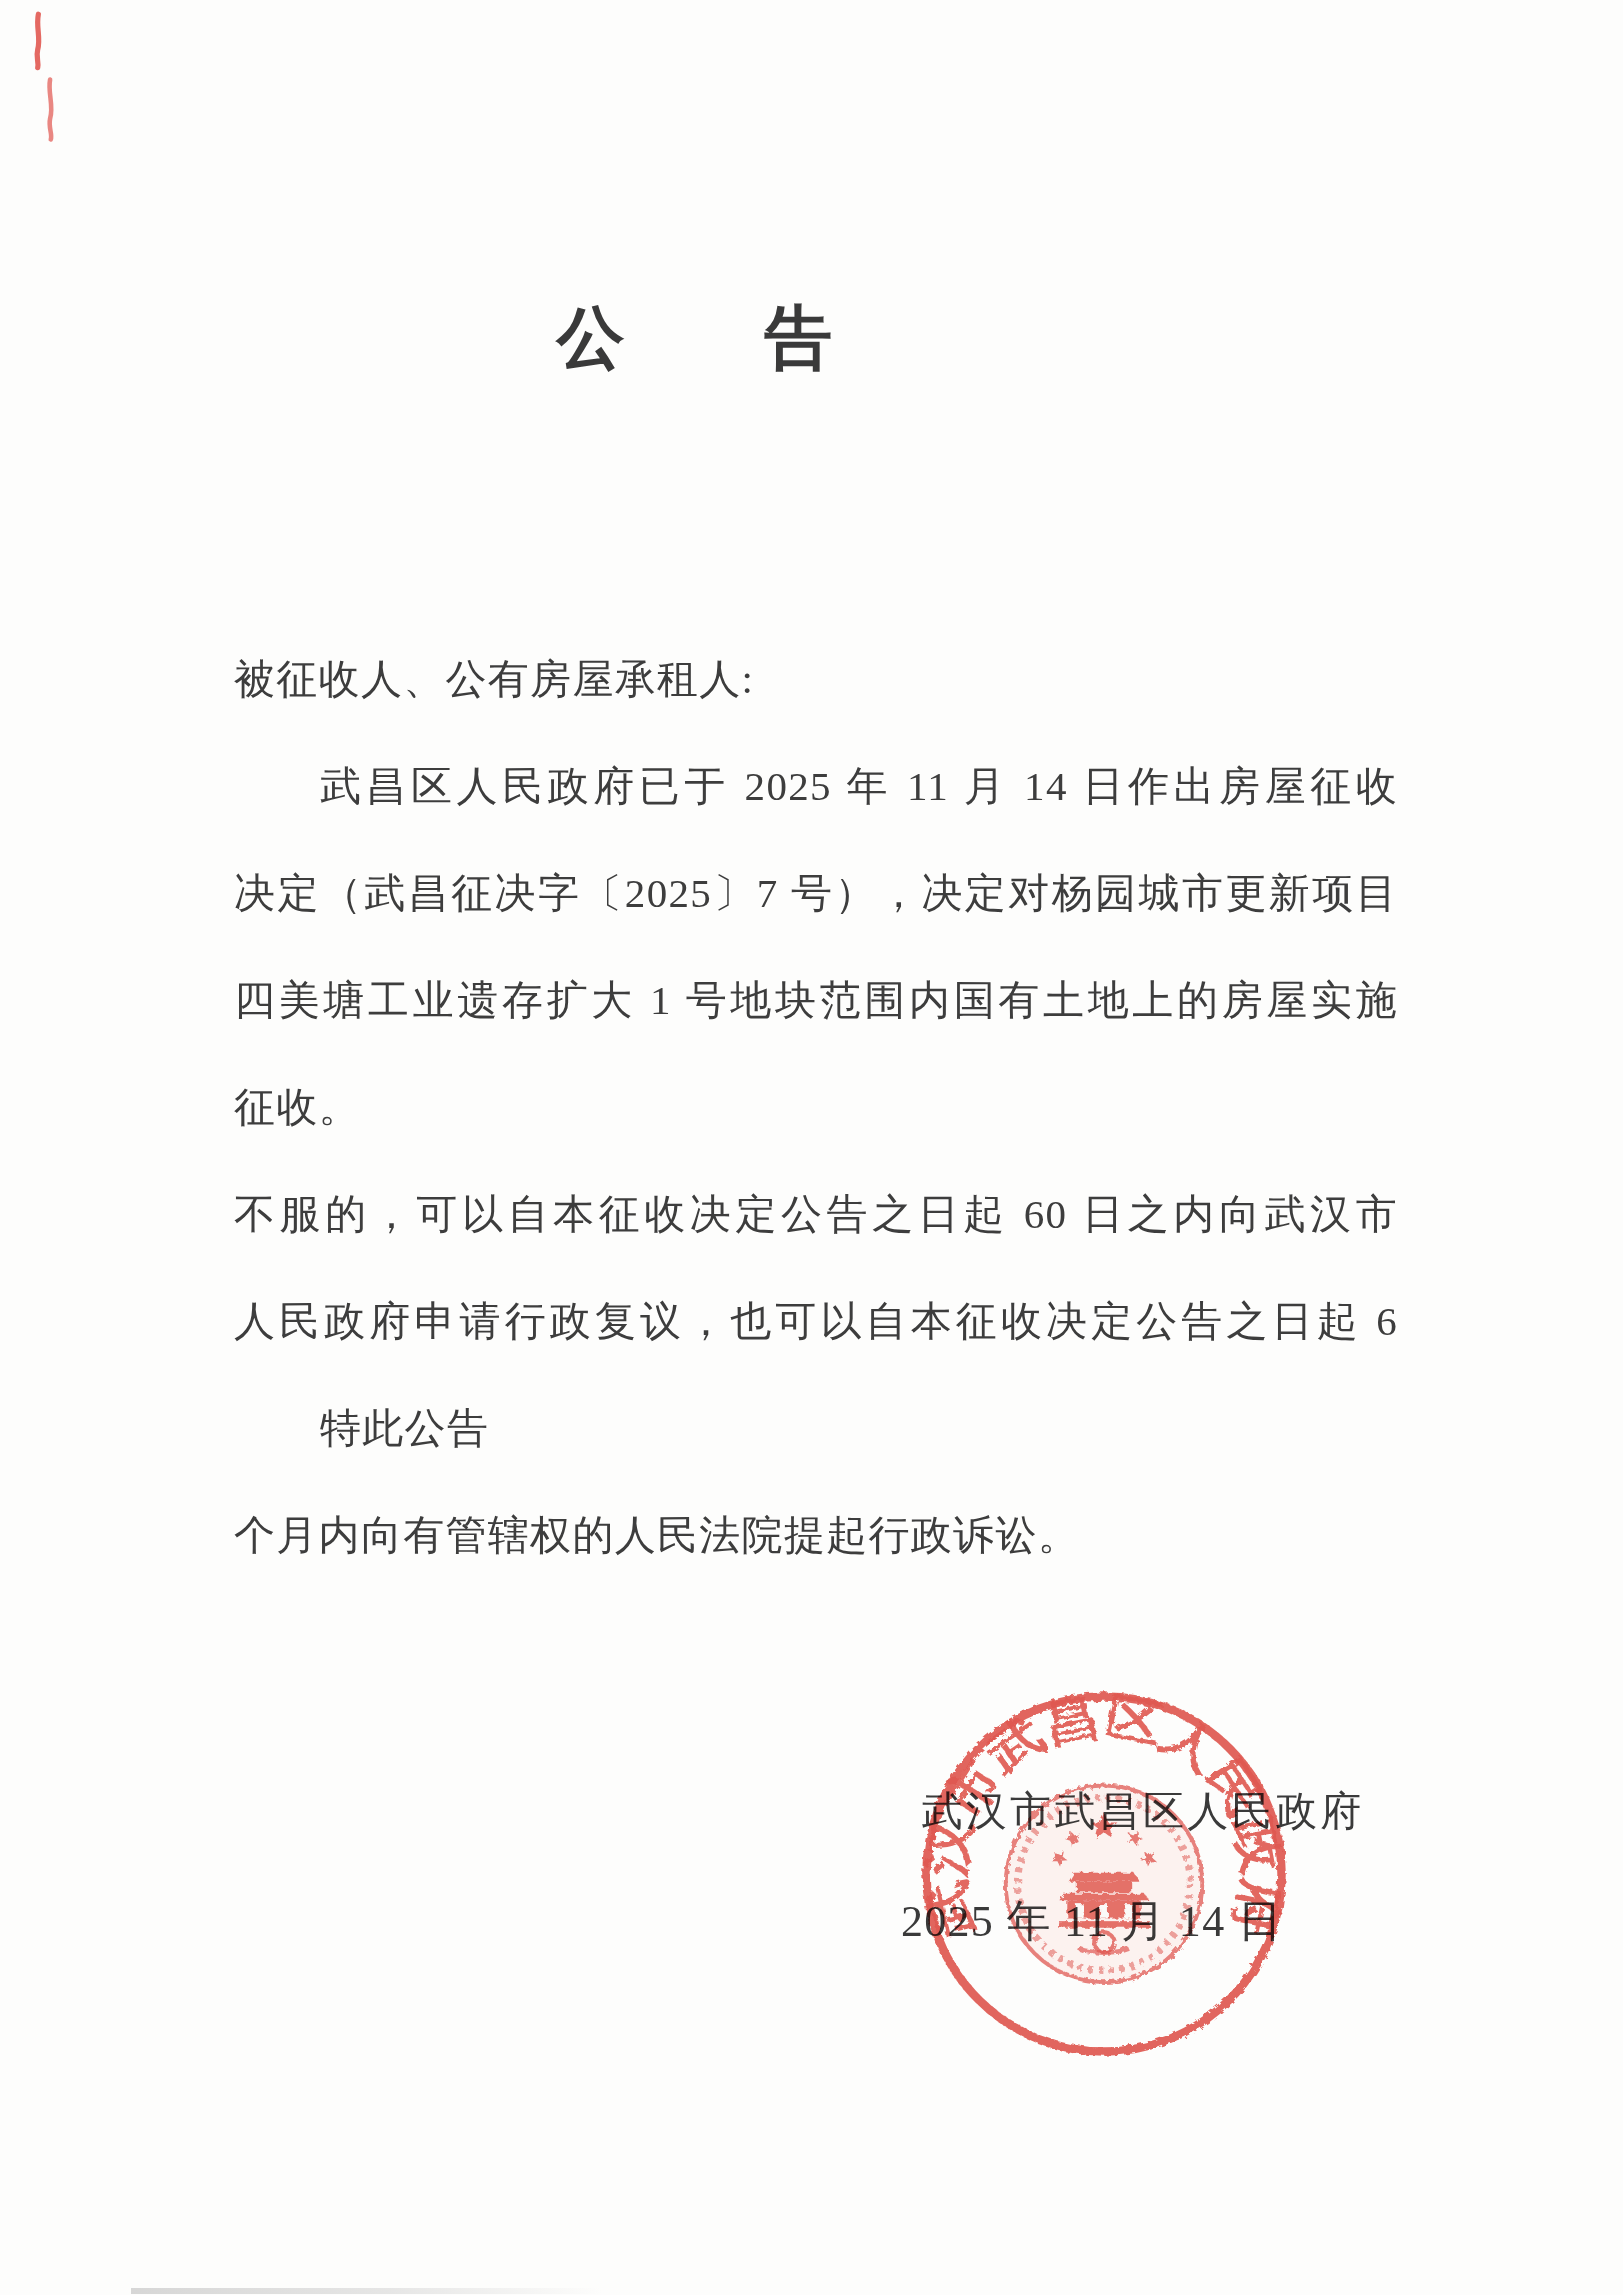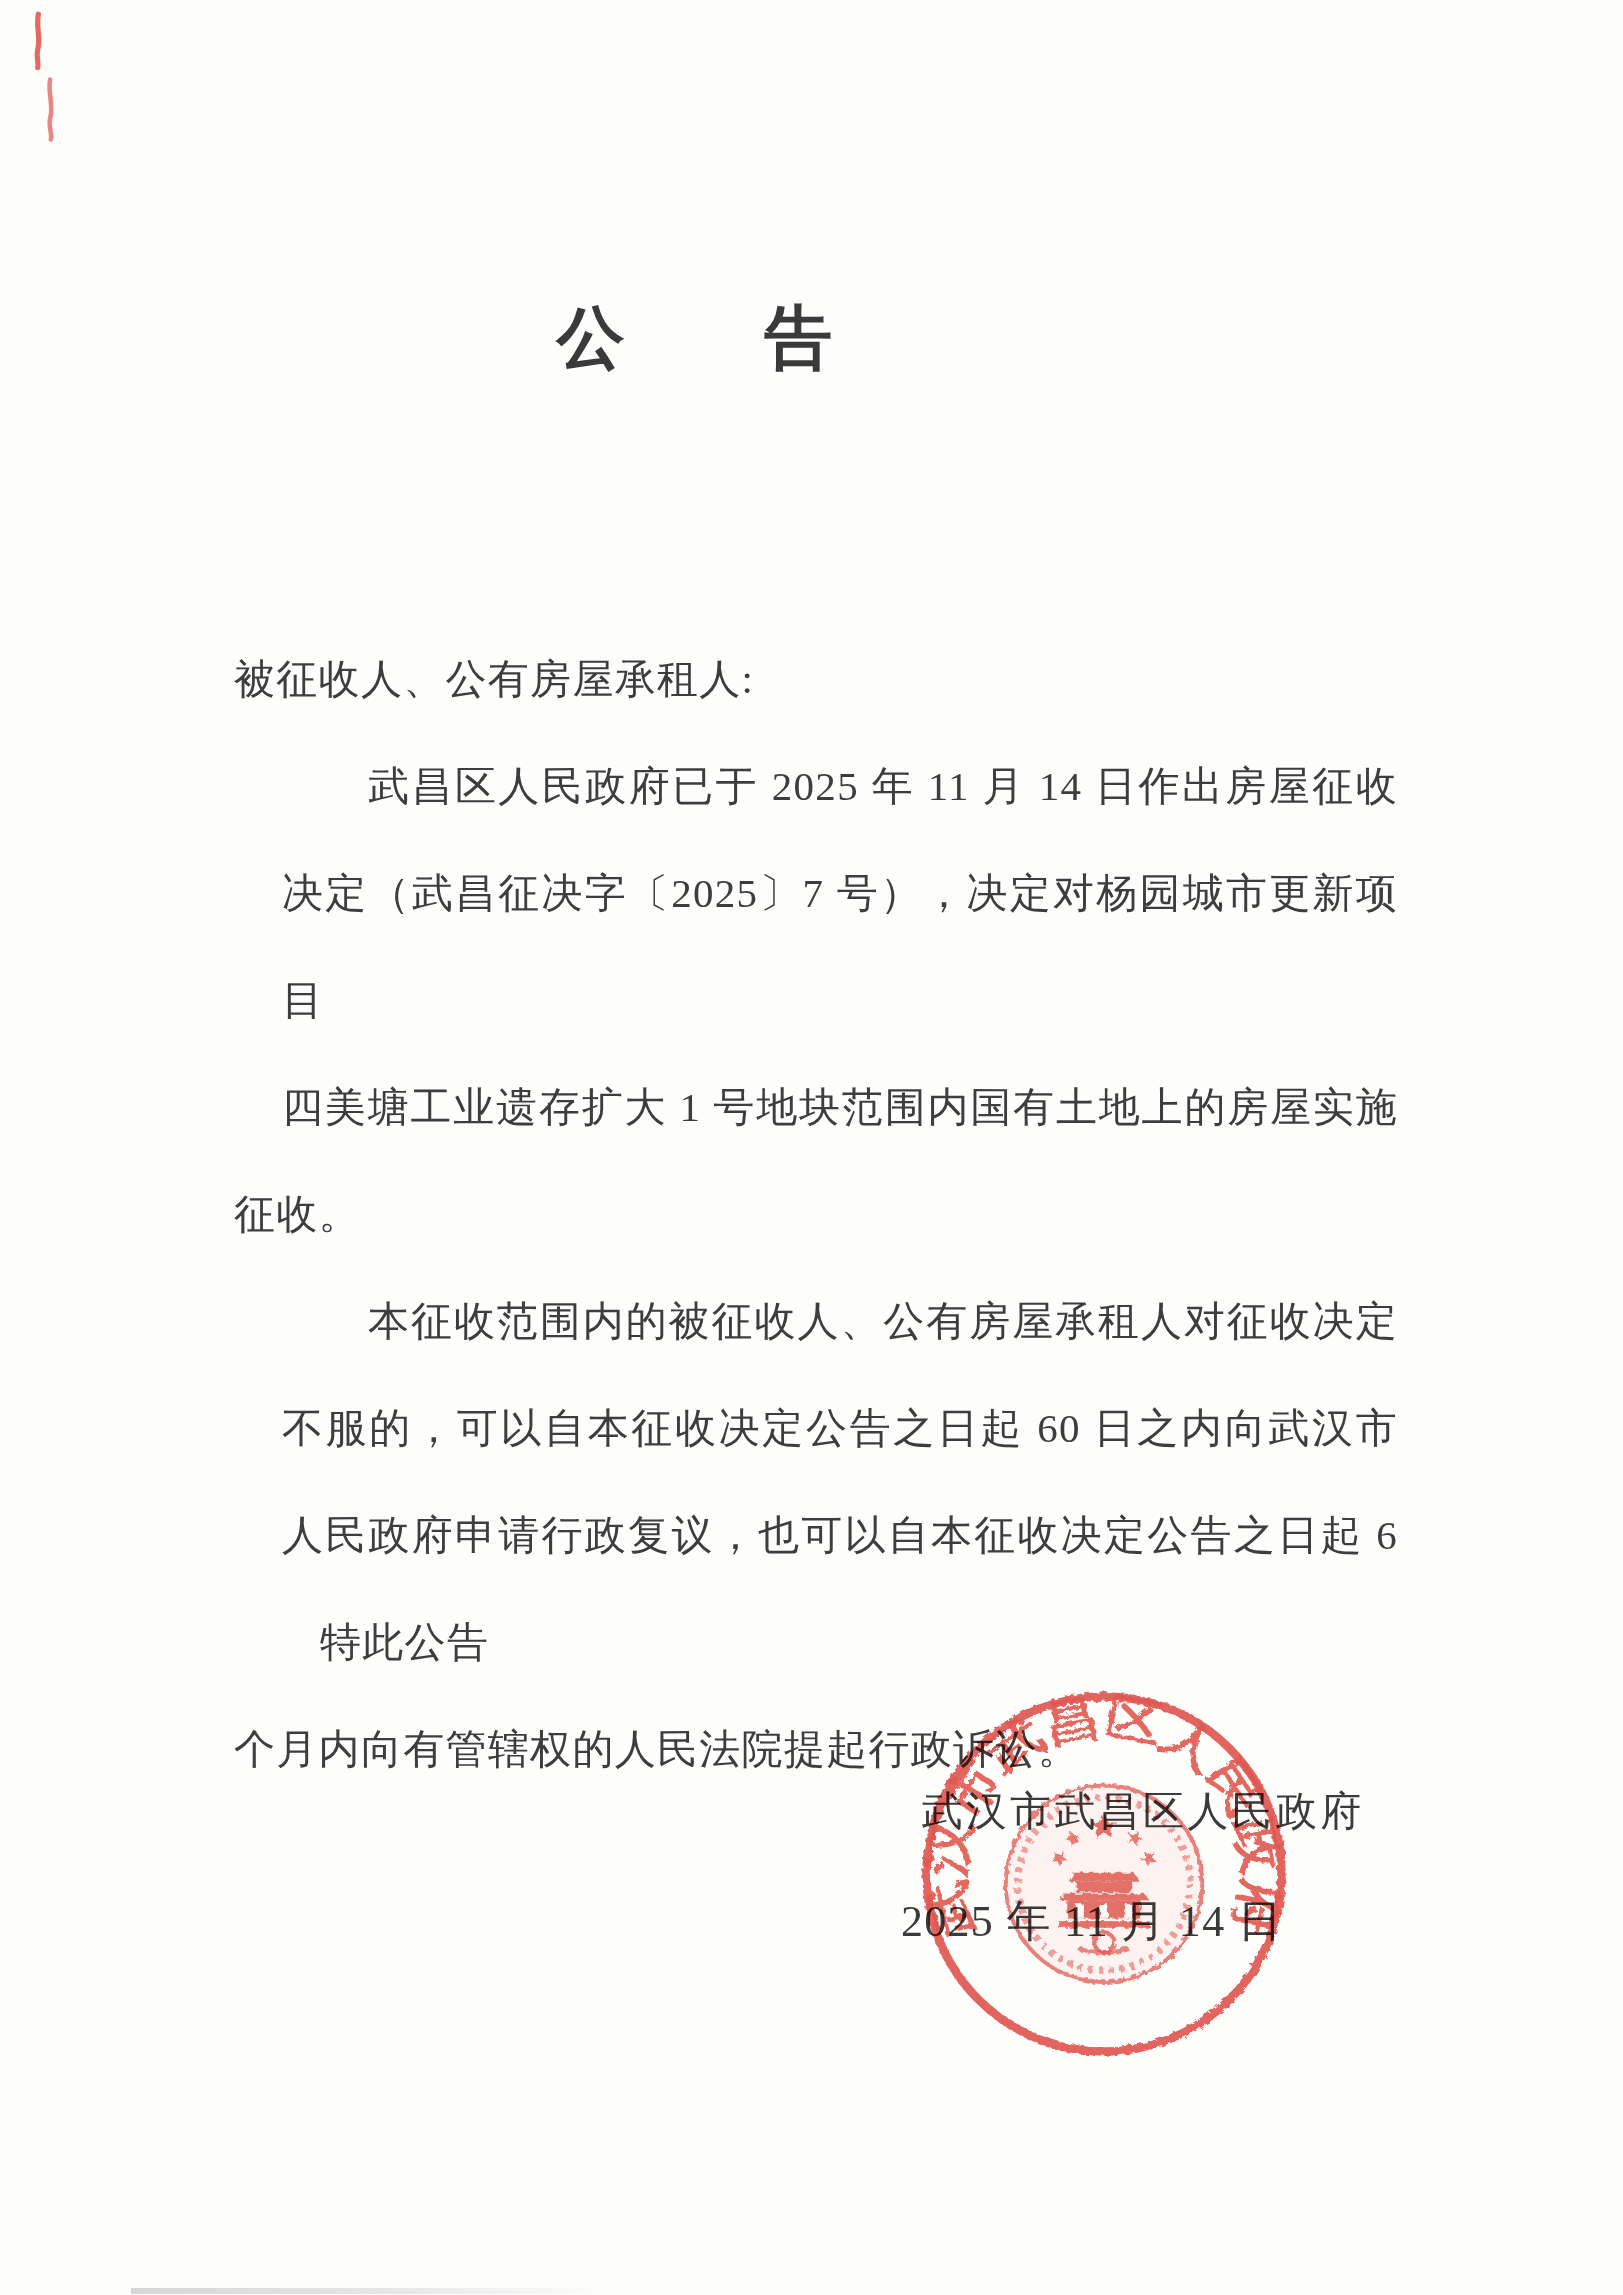--- a/index.html
+++ b/index.html
@@ -36,21 +36,20 @@
   .line{
     font-size:41px;
     line-height:107px;
     letter-spacing:1.3px;
     text-align:left;
     white-space:normal;
   }
   .justify{
     text-align:justify;
     text-align-last:justify;
-    margin-left:48px;
   }
   .indent{
     text-indent:86px;
   }
   
   .sign-name{
     position:absolute;
     top:1784px;left:914px;width:458px;
     text-align:center;
     font-size:41px;
@@ -99,21 +98,20 @@
   </svg>
 
   <div class="title">公　　告</div>
 
   <div class="body-text">
     <div class="line">被征收人、公有房屋承租人:</div>
     <div class="line indent justify">武昌区人民政府已于 2025 年 11 月 14 日作出房屋征收</div>
     <div class="line justify">决定（武昌征决字〔2025〕7 号），决定对杨园城市更新项目</div>
     <div class="line justify">四美塘工业遗存扩大 1 号地块范围内国有土地上的房屋实施</div>
     <div class="line">征收。</div>
-    <div class="line indent justify">本征收范围内的被征收人、公有房屋承租人对征收决定</div>
     <div class="line justify">不服的，可以自本征收决定公告之日起 60 日之内向武汉市</div>
     <div class="line justify">人民政府申请行政复议，也可以自本征收决定公告之日起 6</div>
     <div class="line indent">特此公告</div>
     <div class="line">个月内向有管辖权的人民法院提起行政诉讼。</div>
   </div>
 
   <div class="sign-name">武汉市武昌区人民政府</div>
   <div class="sign-date">2025 年 11 月 14 日</div>
 
   <svg class="seal" viewBox="0 0 580 580">

